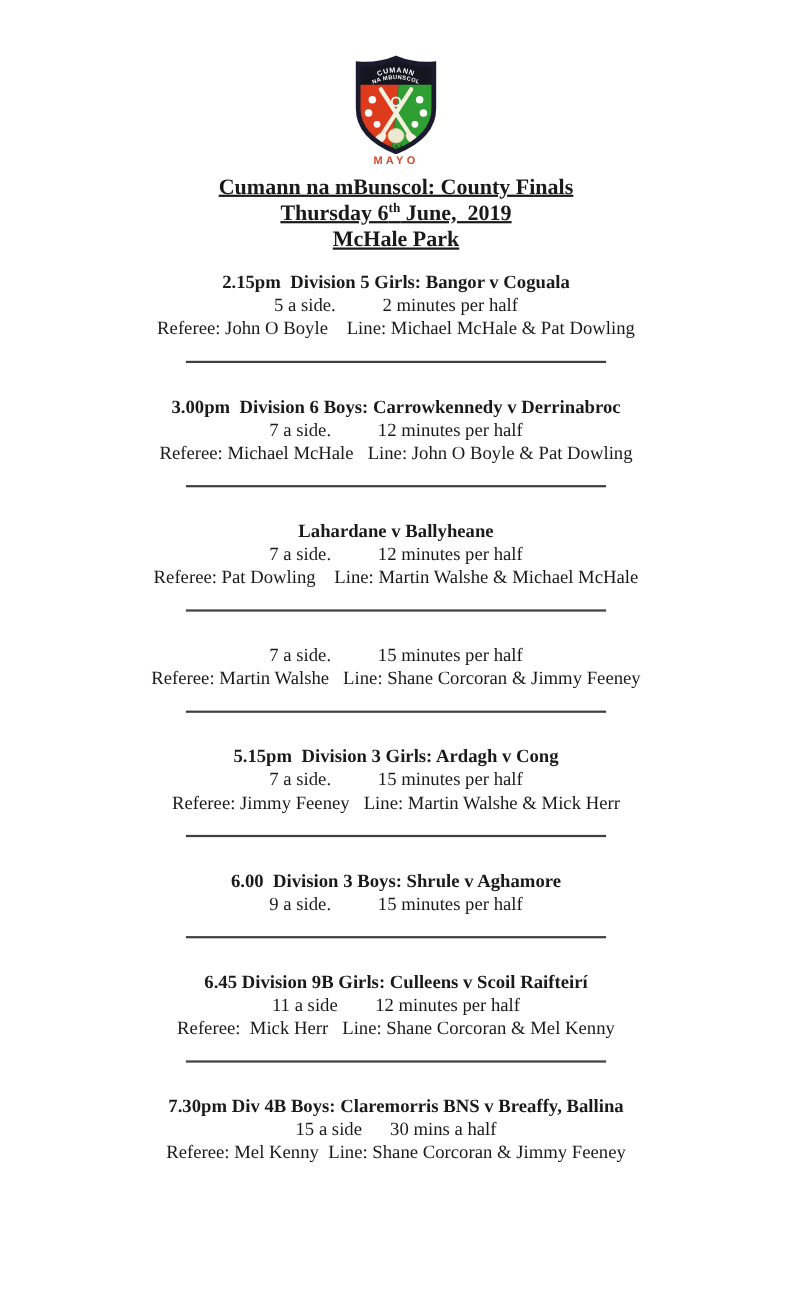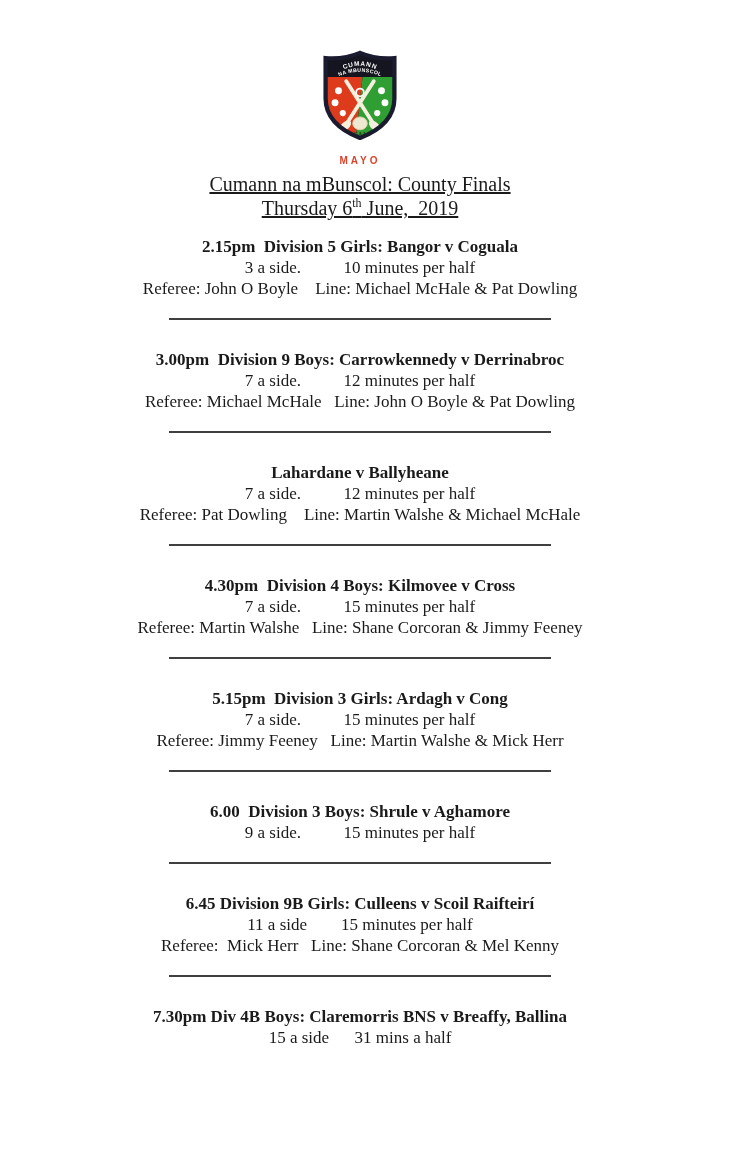--- a/index.html
+++ b/index.html
@@ -22,33 +22,33 @@
   }
   
   .crest-wrap {
     padding-top: 50px;
     display: flex;
     flex-direction: column;
     align-items: center;
   }
   .crest-wrap svg { display: block; }
   .county-label {
-    margin-top: 15px;
+    margin-top: 1px;
     font-family: "Liberation Sans", sans-serif;
     font-size: 10px;
     font-weight: bold;
     letter-spacing: 3px;
     color: #d9452c;
   }
   
   .title-block { margin-top: 6px; margin-bottom: 16px; }
   .title-block h1, .title-block h2, .title-block h3 {
     font-size: 20px;
     line-height: 24px;
-    font-weight: normal;
+    font-weight: bold;
     text-decoration: underline;
     text-decoration-thickness: 2px;
     white-space: pre-wrap;
   }
   .title-block sup {
     font-size: 12px;
     line-height: 0;
   }
   
   .fixture p {
@@ -111,48 +111,48 @@
         <text font-size="6" font-weight="bold" fill="#ffffff" letter-spacing="0.5" font-family="Liberation Sans, sans-serif">
           <textPath href="#arcBottom" startOffset="50%" text-anchor="middle">NA MBUNSCOL</textPath>
         </text>
       </svg>
       <div class="county-label">MAYO</div>
     </div>
 
     <div class="title-block">
       <h1>Cumann na mBunscol: County Finals</h1>
       <h2><span>Thursday 6</span><sup>th</sup><span> June,  2019</span></h2>
+      <h3>McHale Park</h3>
     </div>
 
     <div id="fixtures">
   <section class="fixture">
     <p class="headline">2.15pm  Division 5 Girls: Bangor v Coguala</p>
 
-    <p class="detail">3 a side.          10 minutes per half</p>
+    <p class="detail">5 a side.          2 minutes per half</p>
     <p class="detail">Referee: John O Boyle    Line: Michael McHale &amp; Pat Dowling</p>
     <div class="separator"></div>
   </section>
 
   <section class="fixture">
-    <p class="headline">3.00pm  Division 9 Boys: Carrowkennedy v Derrinabroc</p>
+    <p class="headline">3.00pm  Division 6 Boys: Carrowkennedy v Derrinabroc</p>
 
     <p class="detail">7 a side.          12 minutes per half</p>
     <p class="detail">Referee: Michael McHale   Line: John O Boyle &amp; Pat Dowling</p>
     <div class="separator"></div>
   </section>
 
   <section class="fixture">
     <p class="headline line2">Lahardane v Ballyheane</p>
     <p class="detail">7 a side.          12 minutes per half</p>
     <p class="detail">Referee: Pat Dowling    Line: Martin Walshe &amp; Michael McHale</p>
     <div class="separator"></div>
   </section>
 
   <section class="fixture">
-    <p class="headline">4.30pm  Division 4 Boys: Kilmovee v Cross</p>
 
     <p class="detail">7 a side.          15 minutes per half</p>
     <p class="detail">Referee: Martin Walshe   Line: Shane Corcoran &amp; Jimmy Feeney</p>
     <div class="separator"></div>
   </section>
 
   <section class="fixture">
     <p class="headline">5.15pm  Division 3 Girls: Ardagh v Cong</p>
 
     <p class="detail">7 a side.          15 minutes per half</p>
@@ -163,27 +163,28 @@
   <section class="fixture">
     <p class="headline">6.00  Division 3 Boys: Shrule v Aghamore</p>
 
     <p class="detail">9 a side.          15 minutes per half</p>
     <div class="separator"></div>
   </section>
 
   <section class="fixture">
     <p class="headline">6.45 Division 9B Girls: Culleens v Scoil Raifteirí</p>
 
-    <p class="detail">11 a side        15 minutes per half</p>
+    <p class="detail">11 a side        12 minutes per half</p>
     <p class="detail">Referee:  Mick Herr   Line: Shane Corcoran &amp; Mel Kenny</p>
     <div class="separator"></div>
   </section>
 
   <section class="fixture">
     <p class="headline">7.30pm Div 4B Boys: Claremorris BNS v Breaffy, Ballina</p>
 
-    <p class="detail">15 a side      31 mins a half</p>
+    <p class="detail">15 a side      30 mins a half</p>
+    <p class="detail">Referee: Mel Kenny  Line: Shane Corcoran &amp; Jimmy Feeney</p>
 
   </section>
 </div>
 
   </div>
 </div>
 
 </body></html>

